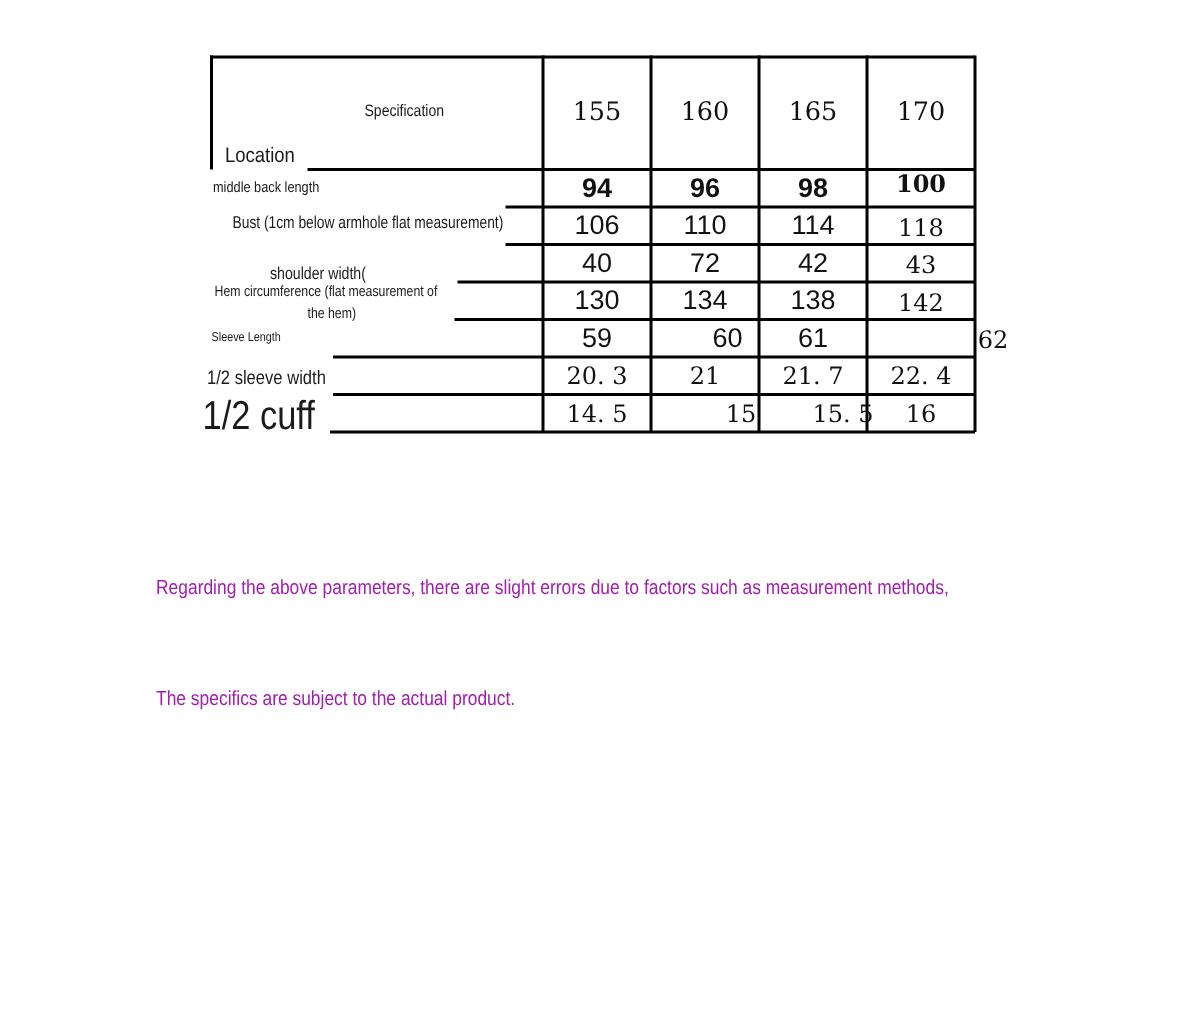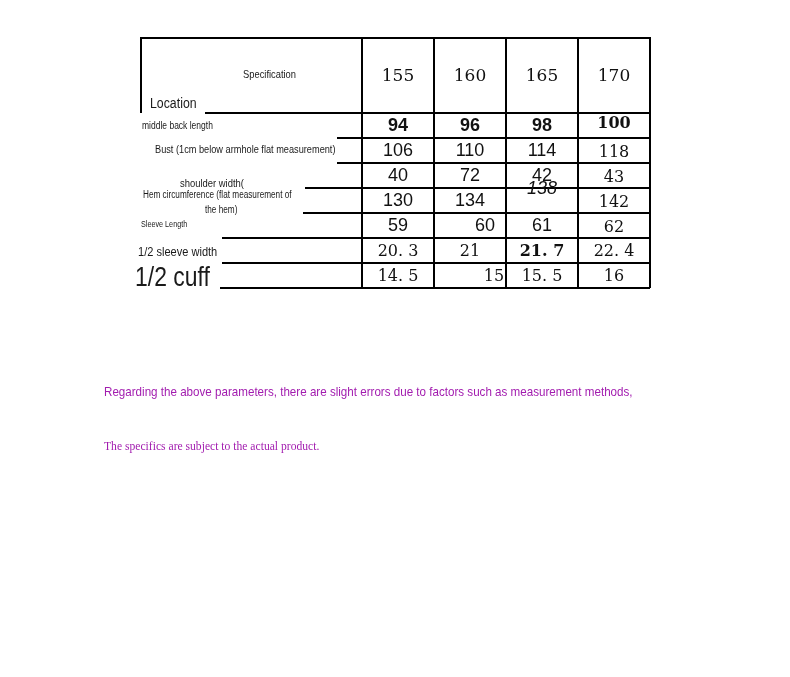--- a/index.html
+++ b/index.html
@@ -90,37 +90,37 @@
   <div class="cell sans" style="left:506px; top:138px;">114</div>
   <div class="cell serif" style="left:578px; top:139px;">118</div>
 
   <div class="cell sans" style="left:362px; top:163px;">40</div>
   <div class="cell sans" style="left:434px; top:163px;">72</div>
   <div class="cell sans" style="left:506px; top:163px;">42</div>
   <div class="cell serif" style="left:578px; top:164px;">43</div>
 
   <div class="cell sans" style="left:362px; top:188px;">130</div>
   <div class="cell sans" style="left:434px; top:188px;">134</div>
-  <div class="cell sans" style="left:506px; top:176px;font-style:italic;">138</div>
+  <div class="cell sans" style="left:506px; top:188px;">138</div>
   <div class="cell serif" style="left:578px; top:189px;">142</div>
 
   <div class="cell sans" style="left:362px; top:213px;">59</div>
   <div class="cell sans" style="left:434px; top:213px;margin-left:15px;">60</div>
   <div class="cell sans" style="left:506px; top:213px;">61</div>
-  <div class="cell serif" style="left:578px; top:214px;">62</div>
+  <div class="cell serif" style="left:578px; top:214px;padding-left:48px;">62</div>
 
   <div class="cell serif" style="left:362px; top:238px;">20. 3</div>
   <div class="cell serif" style="left:434px; top:238px;">21</div>
-  <div class="cell serif" style="left:506px; top:238px;font-weight:bold;">21. 7</div>
+  <div class="cell serif" style="left:506px; top:238px;">21. 7</div>
   <div class="cell serif" style="left:578px; top:238px;">22. 4</div>
 
   <div class="cell serif" style="left:362px; top:263px;">14. 5</div>
   <div class="cell serif" style="left:434px; top:263px;padding-left:24px;">15</div>
-  <div class="cell serif" style="left:506px; top:263px;">15. 5</div>
+  <div class="cell serif" style="left:526px; top:263px;">15. 5</div>
   <div class="cell serif" style="left:578px; top:263px;">16</div>
 </div>
 
 <div class="note" style="top:384px;">
   <span class="condensed" style="transform:scaleX(0.86);">Regarding the above parameters, there are slight errors due to factors such as measurement methods,</span>
 </div>
-<div class="note" style="top:438px;font-family:Liberation Serif, serif;">
+<div class="note" style="top:458px;">
   <span class="condensed" style="transform:scaleX(0.86);">The specifics are subject to the actual product.</span>
 </div>
 
 </body></html>

